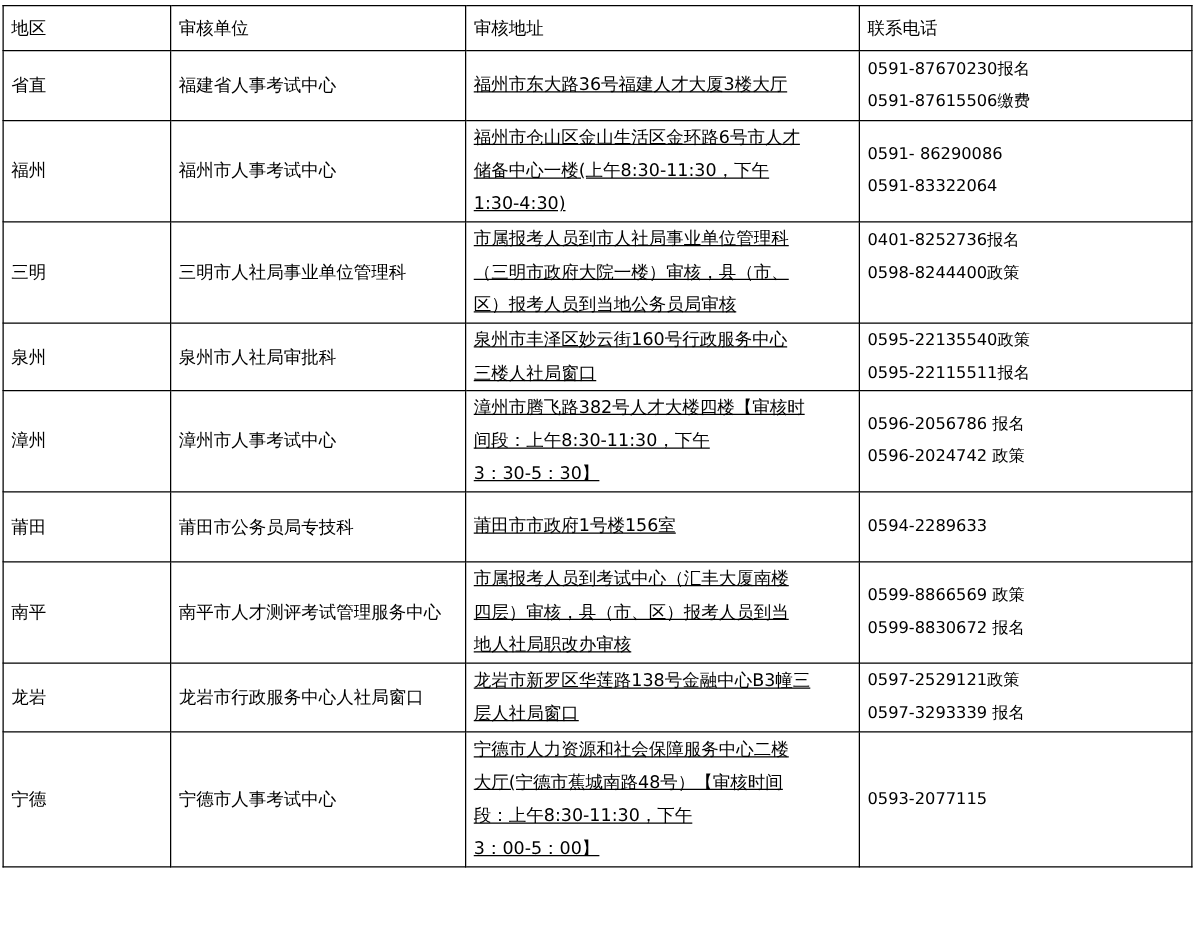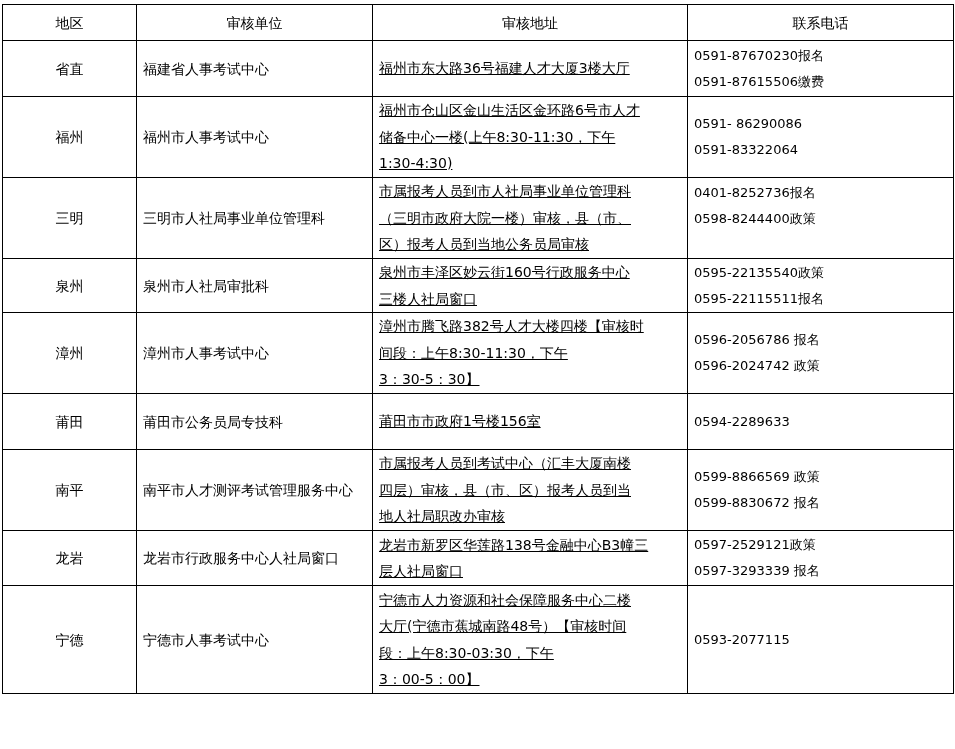--- a/index.html
+++ b/index.html
@@ -1,22 +1,22 @@
 <!DOCTYPE html>
 <html><head>
 <meta charset="utf-8">
 <style>
   html, body { margin: 0; padding: 0; background: #ffffff; }
   body { width: 955px; height: 749px; overflow: hidden; position: relative;
          font-family: "DejaVu Sans", "Liberation Sans", sans-serif; color: #000; }
   table { position: absolute; left: 2px; top: 4px; border-collapse: collapse; table-layout: fixed; width: 951px; }
   td, th { border: 1px solid #000; font-size: 14px; font-weight: normal; line-height: 26px;
            padding: 0 6px; vertical-align: middle; }
-  th { text-align: center; height: 35px; }
-  td.region { text-align: center; }
+  th { text-align: left; height: 35px; }
+  td.region { }
   td.unit { text-align: left; margin-top: 20px; }
   td.addr { text-align: left; line-height: 26.5px; text-decoration: underline; }
   td.phone { text-align: left; font-size: 13px; }
   td .tight { line-height: 17px; display: block; }
   .line { display: block; }
   col.c1 { width: 134px; } col.c2 { width: 236px; } col.c3 { width: 315px; } col.c4 { width: 266px; }
 </style>
 </head>
 <body>
 
@@ -144,21 +144,21 @@
         <span class="line">0597-3293339 报名</span>
       </td>
     </tr>
 
     <tr style="height:108px">
       <td class="region">宁德</td>
       <td class="unit">宁德市人事考试中心</td>
       <td class="addr">
         <span class="line">宁德市人力资源和社会保障服务中心二楼</span>
         <span class="line">大厅(宁德市蕉城南路48号）【审核时间</span>
-        <span class="line">段：上午8:30-03:30，下午</span>
+        <span class="line">段：上午8:30-11:30，下午</span>
         <span class="line">3：00-5：00】</span>
       </td>
       <td class="phone">
         <span class="line">0593-2077115</span>
       </td>
     </tr>
   </tbody>
 </table>
 
 </body></html>

